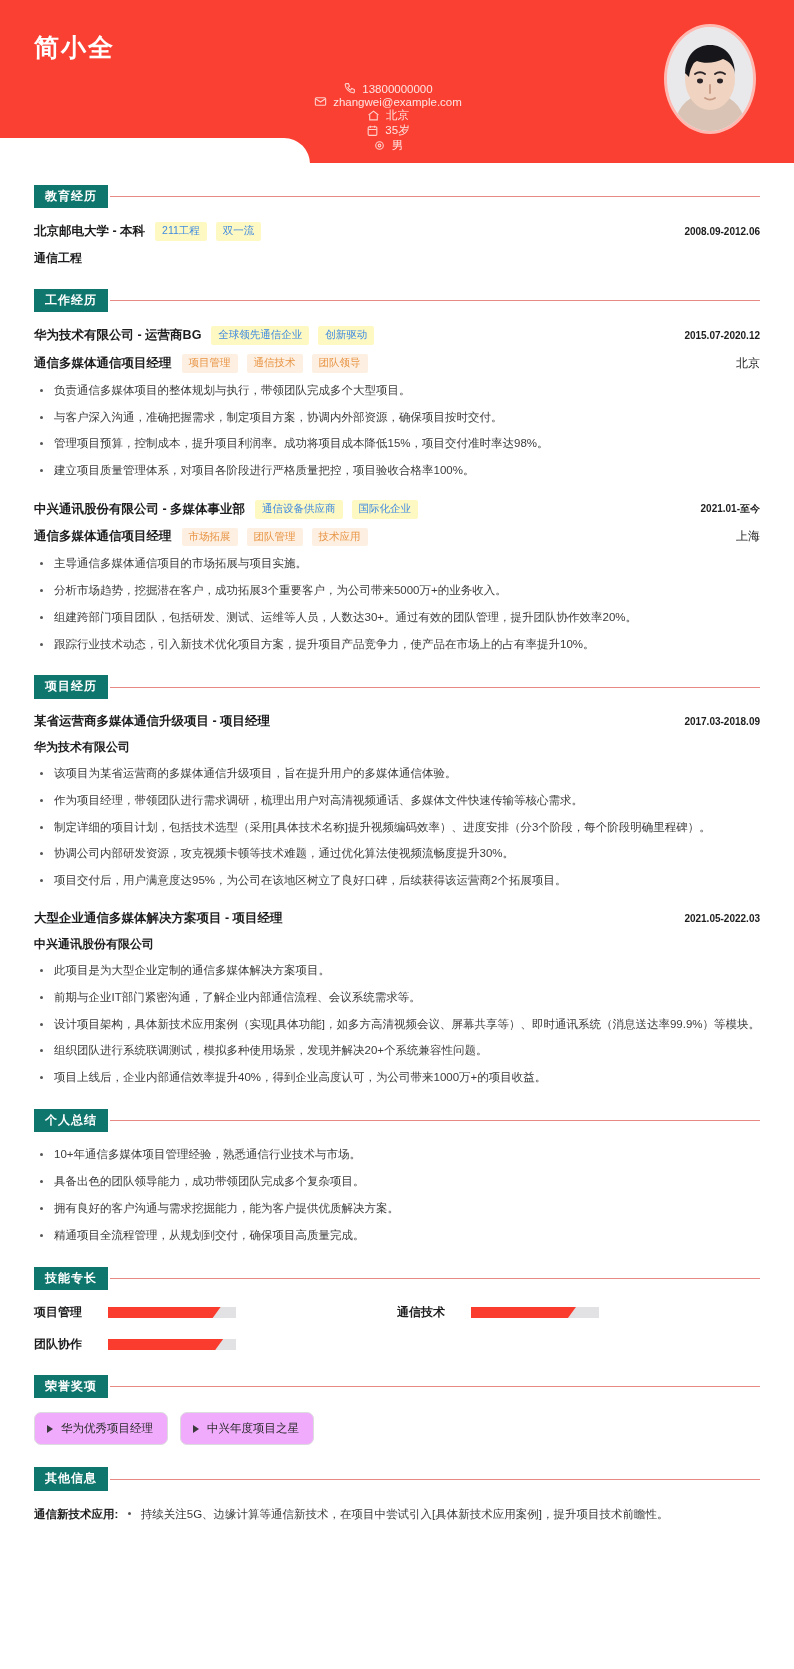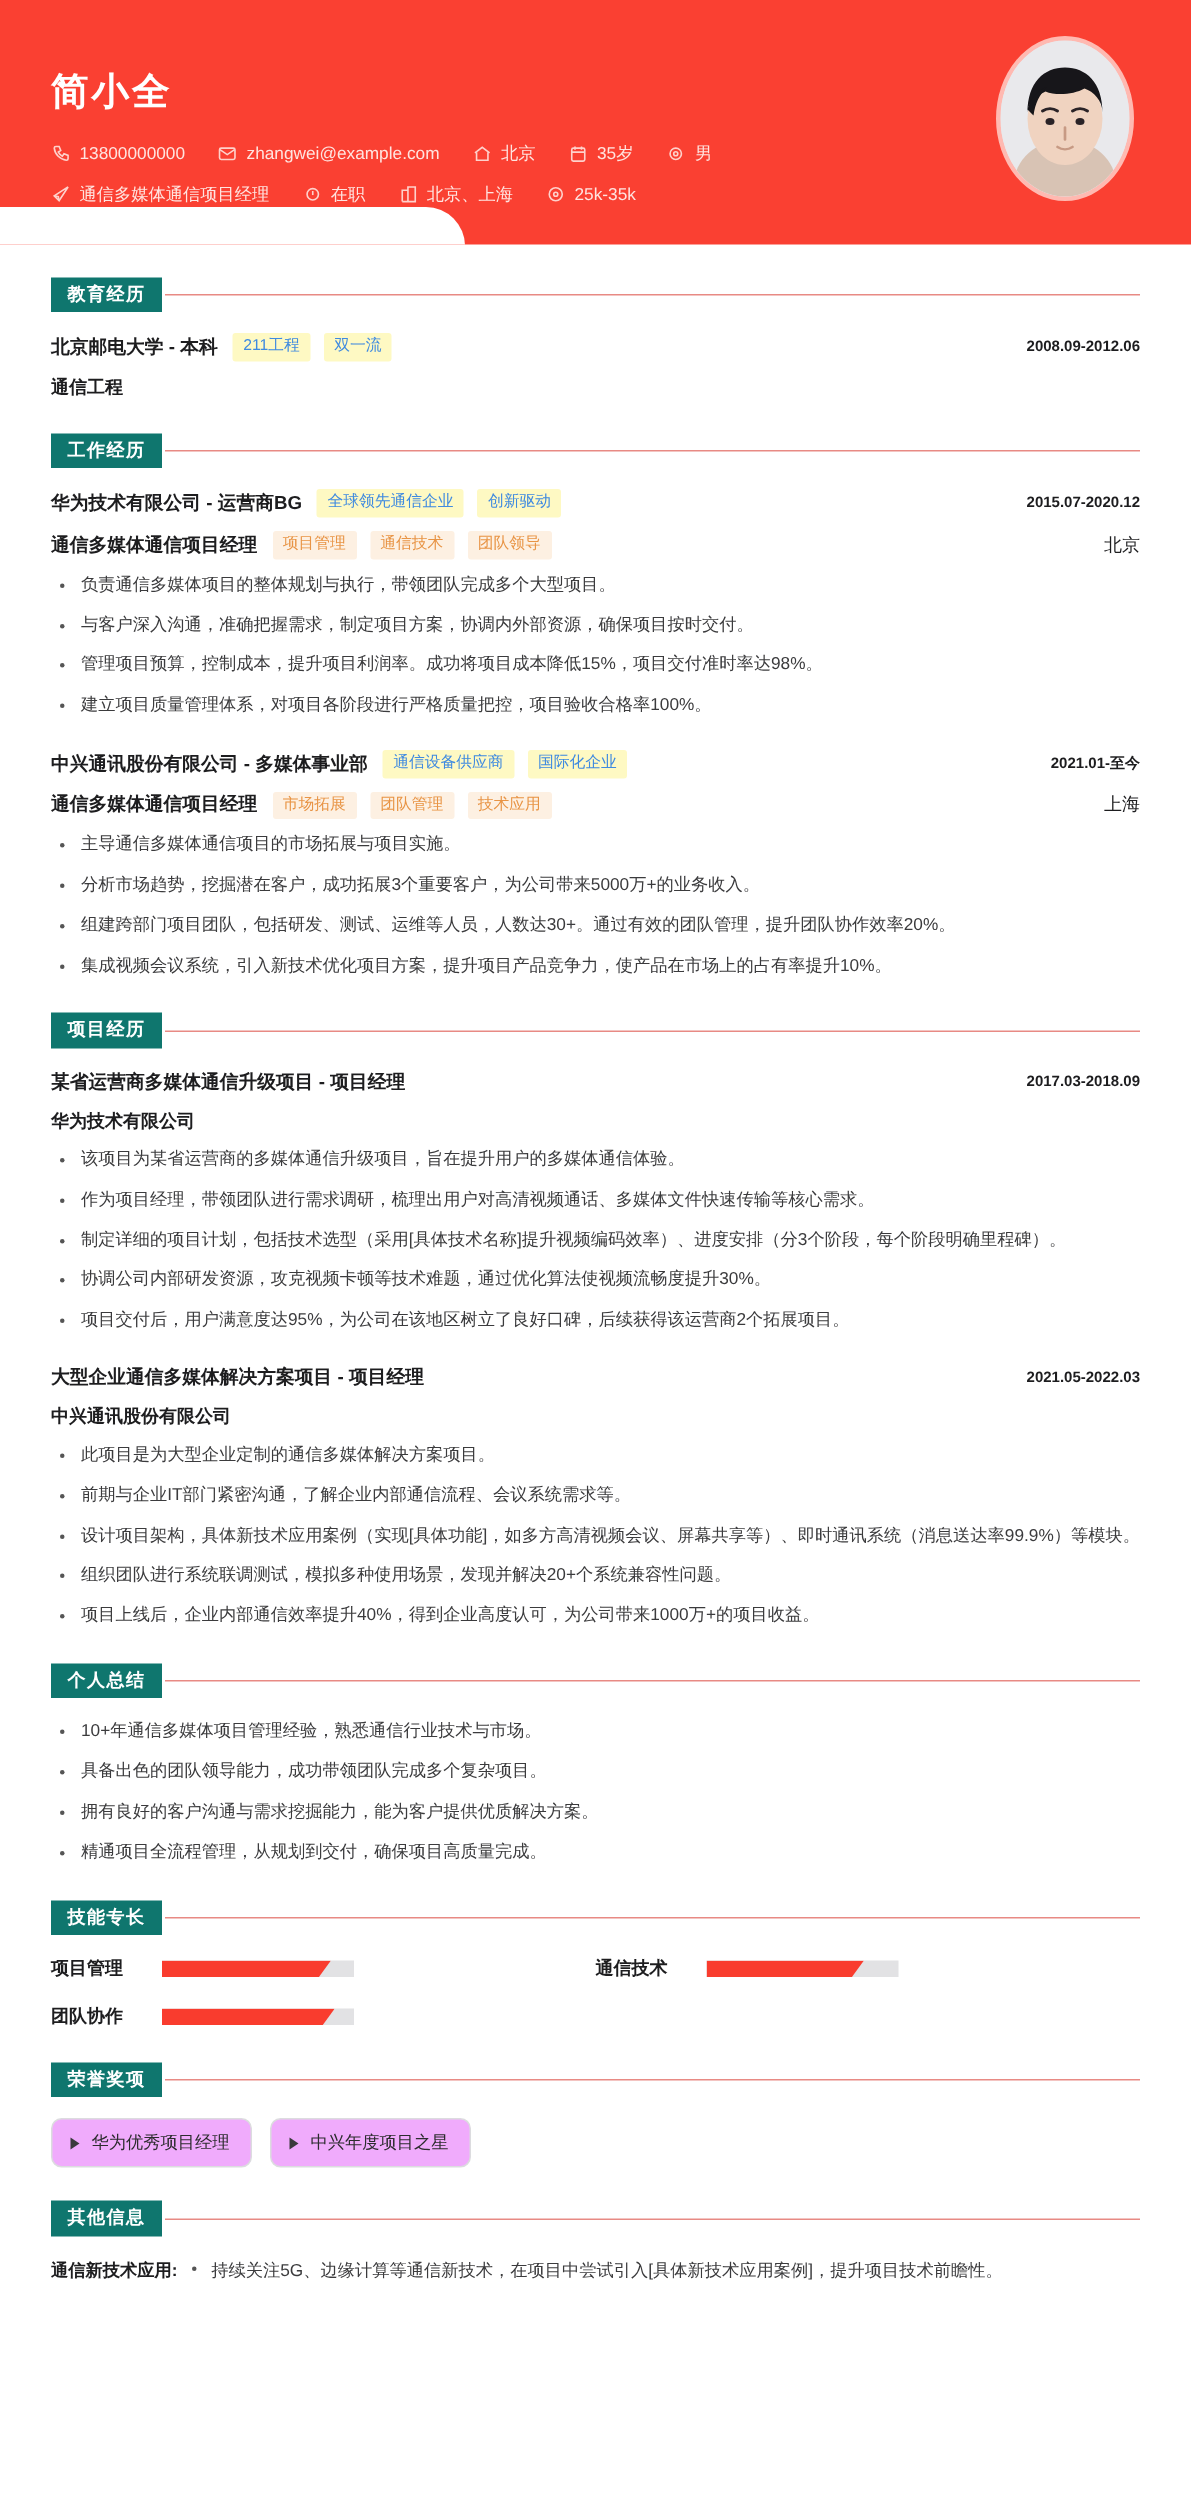--- a/index.html
+++ b/index.html
@@ -8,21 +8,21 @@
     background: #ffffff;
     font-family: "Liberation Sans", "DejaVu Sans", sans-serif;
   }
   body { width: 794px; min-height: 1669px; position: relative; }
 
   
   .header {
     position: relative;
     background: #fa4032;
     height: 163px;
-    padding: 44px 30px 0 34px;
+    padding: 31px 30px 0 34px;
     overflow: hidden;
   }
   .header .notch {
     position: absolute;
     left: 0; bottom: -1px;
     width: 310px; height: 26px;
     background: #ffffff;
     border-top-right-radius: 26px;
   }
   .name {
@@ -32,20 +32,21 @@
     letter-spacing: 2px;
     margin-bottom: 18px;
   }
   .meta-row {
     display: flex;
     align-items: center;
     flex-wrap: wrap;
     color: #ffe4e0;
     font-size: 11.5px;
     margin-bottom: 12px;
+    flex-direction: column;
   }
   .meta-item {
     display: flex;
     align-items: center;
     margin-right: 22px;
     white-space: nowrap;
   }
   .meta-item .ic {
     display: inline-flex;
     align-items: center;
@@ -425,21 +426,21 @@
           <span class="tag amber">市场拓展</span>
           <span class="tag amber">团队管理</span>
           <span class="tag amber">技术应用</span>
         </div>
         <span class="where">上海</span>
       </div>
       <ul class="bullets">
         <li>主导通信多媒体通信项目的市场拓展与项目实施。</li>
         <li>分析市场趋势，挖掘潜在客户，成功拓展3个重要客户，为公司带来5000万+的业务收入。</li>
         <li>组建跨部门项目团队，包括研发、测试、运维等人员，人数达30+。通过有效的团队管理，提升团队协作效率20%。</li>
-        <li>集成视频会议系统，引入新技术优化项目方案，提升项目产品竞争力，使产品在市场上的占有率提升10%。</li>
+        <li>跟踪行业技术动态，引入新技术优化项目方案，提升项目产品竞争力，使产品在市场上的占有率提升10%。</li>
       </ul>
     </div>
   </div>
 
   <div class="section">
     <div class="sec-head">
       <span class="sec-chip">项目经历</span>
       <span class="sec-rule"></span>
     </div>
 

